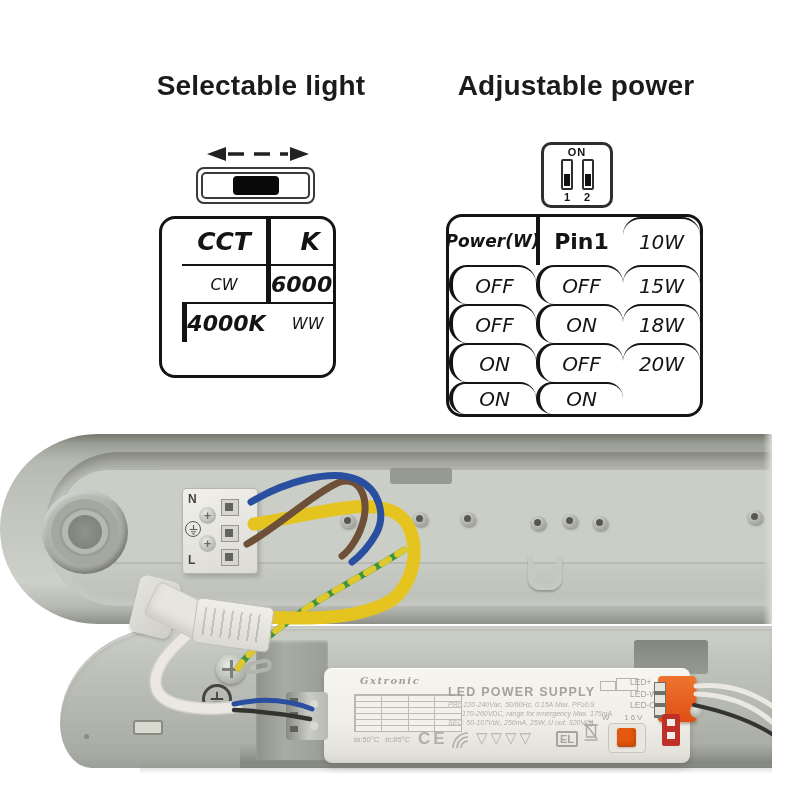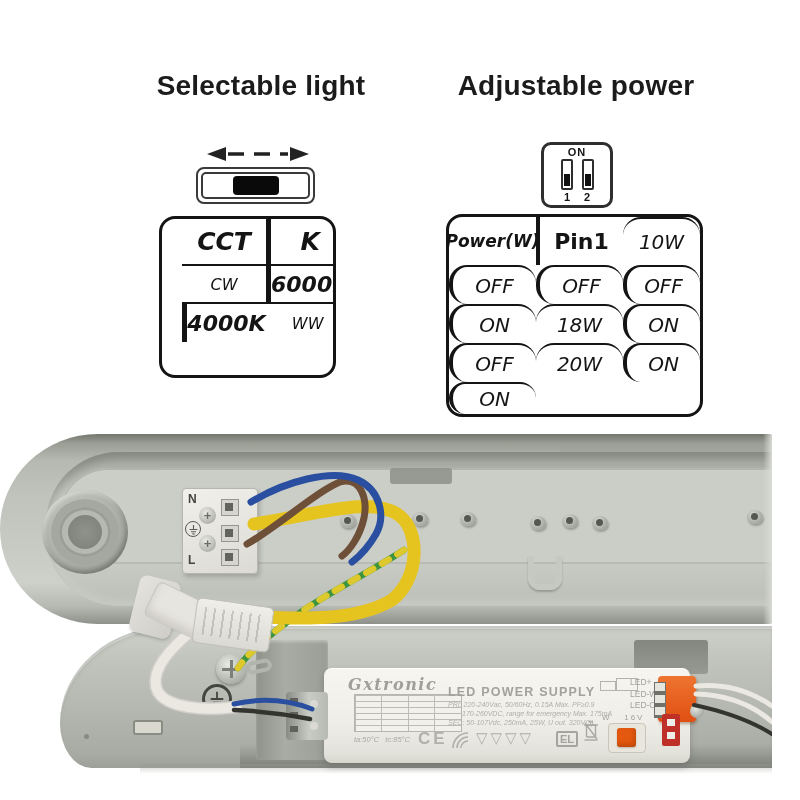--- a/index.html
+++ b/index.html
@@ -118,21 +118,21 @@
   .elug{position:absolute;left:246px;top:232px;width:26px;height:13px;border:4px solid #b2b5ae;border-radius:7px;
     transform:rotate(-12deg);box-sizing:border-box;}
   .gsym{position:absolute;left:202px;top:256px;width:30px;height:30px;border:3px solid #454540;border-radius:50%;
     box-sizing:border-box;display:flex;align-items:center;justify-content:center;}
 
   
   .driver{position:absolute;left:324px;top:240px;width:366px;height:94px;border-radius:8px;
     background:linear-gradient(180deg,#f6f5f0,#efeee8 55%,#e2e1da 90%,#d6d5ce);
     box-shadow:0 4px 6px rgba(96,98,90,.45);border-top:1px solid #fff;}
   .driver *{position:absolute;}
-  .d-brand{left:24px;top:6px;font-size:16px;font-weight:bold;font-style:italic;color:#a0a099;
+  .d-brand{left:36px;top:6px;font-size:10px;font-weight:bold;font-style:italic;color:#a0a099;
     letter-spacing:1.5px;font-family:"DejaVu Serif",serif;text-align:center;}
   .d-table{left:30px;top:25px;width:106px;height:36px;border:1px solid #b6b5ae;background-color:#f2f1eb;
     background-image:repeating-linear-gradient(180deg,#bcbbb4 0 1px,transparent 1px 6px),
                      repeating-linear-gradient(90deg,#bcbbb4 0 1px,transparent 1px 26.5px);}
   .d-temp{left:30px;top:66px;font-size:7.5px;font-style:italic;color:#a9a8a1;white-space:pre;}
   .d-title{left:124px;top:16px;font-size:12.5px;font-weight:bold;color:#a3a29b;letter-spacing:1.2px;}
   .d-specs{left:124px;top:31px;font-size:7px;line-height:9px;font-style:italic;color:#b0afa8;width:185px;}
   .d-specs div{position:static;}
   .d-specs div:nth-child(2){padding-left:14px;}
   .d-ce{left:94px;top:60px;font-size:17px;font-weight:bold;color:#b1b0a9;letter-spacing:3px;}
@@ -212,20 +212,21 @@
     <div class="cell cct-d2 ht vd">4000K</div>
     <div class="cell cct-d1 ht">WW</div>
   </div>
 
   <div id="pw-table" class="tbl">
     <div class="cell pw-hdr0">Power(W)</div>
     <div class="cell pw-hdr vd2">Pin1</div>
     <div class="cell pw-d ht">10W</div>
     <div class="cell pw-d ht vd2">OFF</div>
     <div class="cell pw-d ht vd2">OFF</div>
+    <div class="cell pw-d ht">15W</div>
     <div class="cell pw-d ht vd2">OFF</div>
     <div class="cell pw-d ht vd2">ON</div>
     <div class="cell pw-d ht">18W</div>
     <div class="cell pw-d ht vd2">ON</div>
     <div class="cell pw-d ht vd2">OFF</div>
     <div class="cell pw-d ht">20W</div>
     <div class="cell pw-d ht vd2">ON</div>
     <div class="cell pw-d ht vd2">ON</div>
   </div>
 

